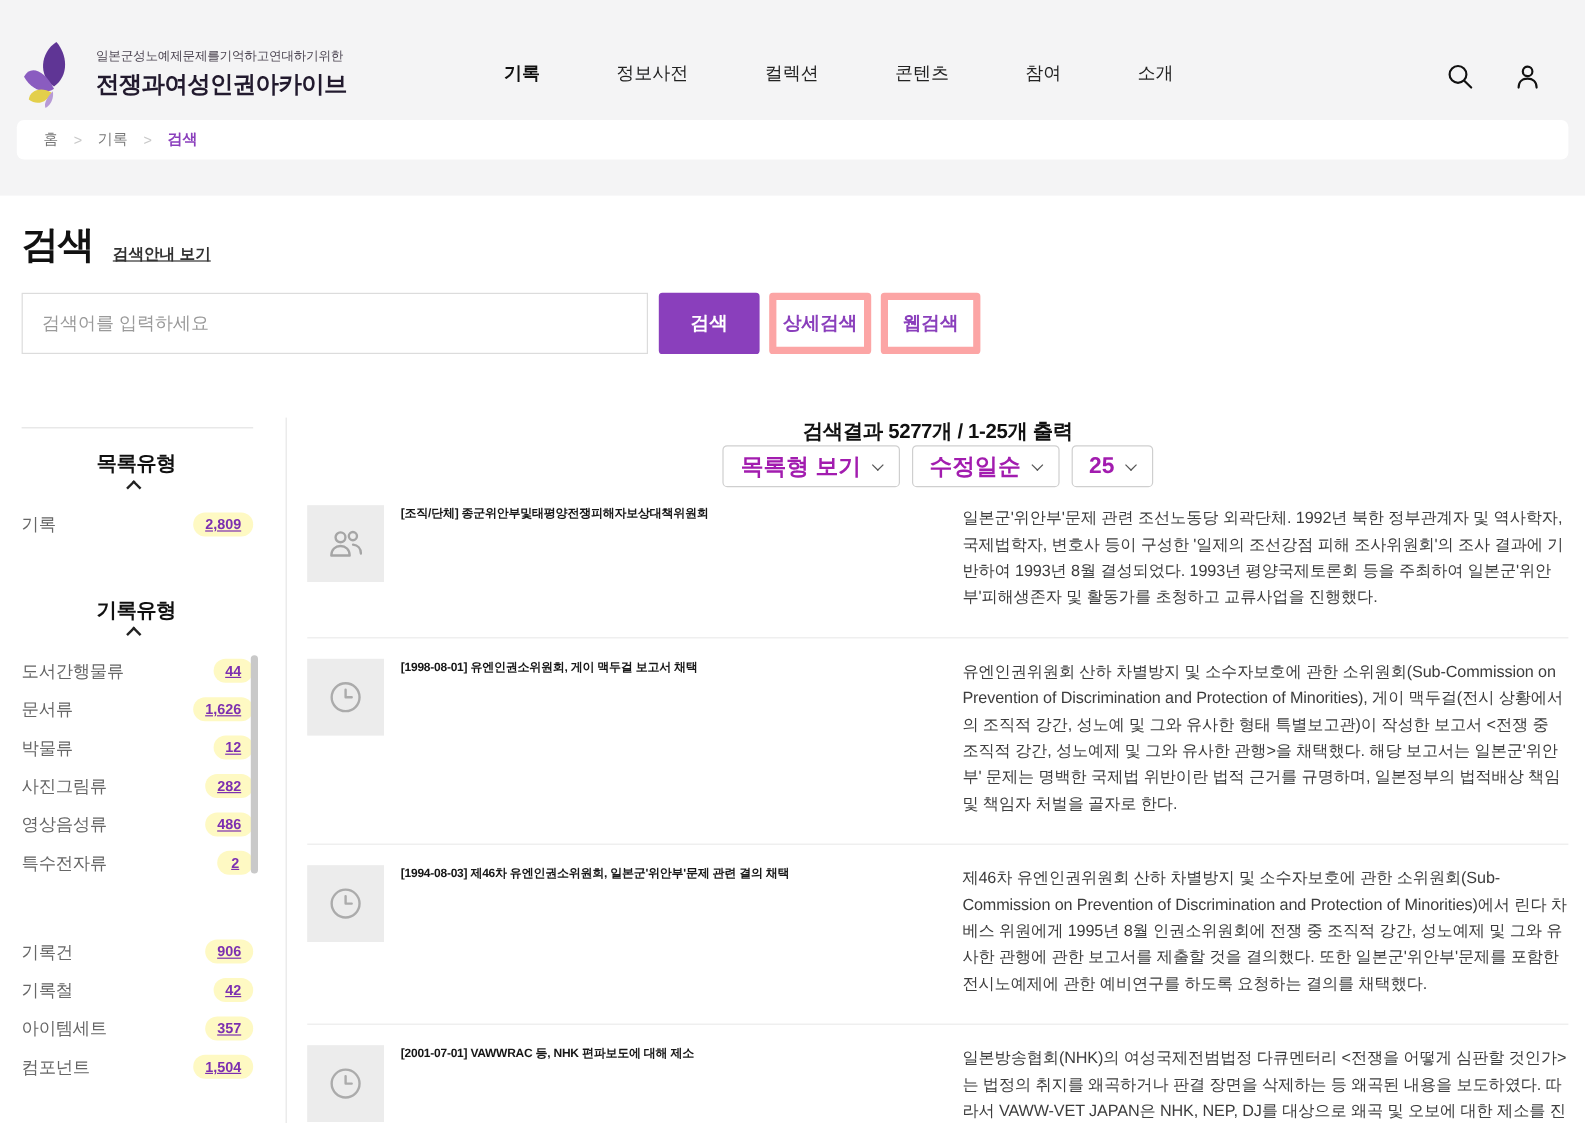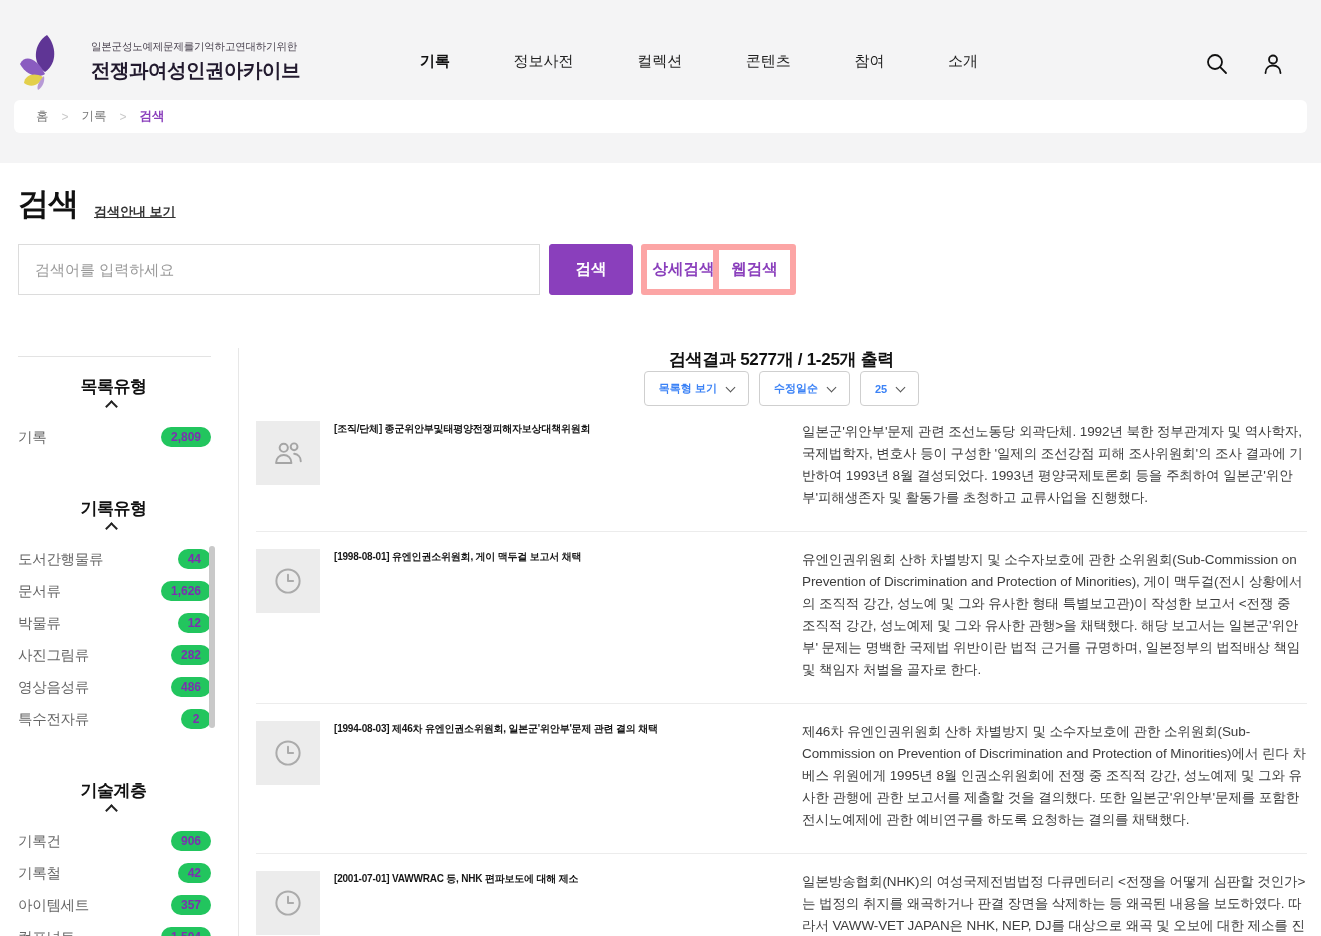--- a/index.html
+++ b/index.html
@@ -1,21 +1,21 @@
 <!DOCTYPE html>
 <html><head>
 <meta charset="utf-8">
 <style>
   * { margin:0; padding:0; box-sizing:border-box; }
   html,body { width:1321px; height:936px; overflow:hidden; background:#fff;
     font-family:"Liberation Sans","DejaVu Sans",sans-serif; }
 
   
   .header-band { position:absolute; left:0; top:0; width:1321px; height:163px; background:#f4f4f5; }
-  .logo { position:absolute; left:18px; top:32px; display:flex; align-items:center; gap:19px; cursor:pointer; }
+  .logo { position:absolute; left:18px; top:32px; display:flex; align-items:center; gap:8px; cursor:pointer; }
   .logo-text .tagline { font-size:10.5px; color:#4a4350; letter-spacing:-0.2px; margin-bottom:3px; }
   .logo-text .brand { font-size:19.5px; font-weight:800; color:#221a2e; letter-spacing:-0.5px; }
 
   .topnav { position:absolute; left:420px; top:52px; width:558px; display:flex; justify-content:space-between; }
   .topnav .nav-item { font-size:15px; color:#222; font-weight:500; cursor:pointer; }
   .topnav .nav-item.active { font-weight:800; color:#111; }
 
   .hdr-icon { position:absolute; top:51px; width:26px; height:26px; cursor:pointer; }
   .hdr-icon.search { left:1204px; }
   .hdr-icon.user { left:1260px; }
@@ -34,46 +34,46 @@
   .search-input { position:absolute; left:18px; top:244px; width:522px; height:51px; border:1px solid #dcdcdc;
     background:#fff; padding:0 16px; font-size:15px; color:#ef4444;
     font-family:"Liberation Sans","DejaVu Sans",sans-serif; }
   .search-input::placeholder { color:#9a9a9a; }
   .btn { position:absolute; top:244px; height:51px; border-radius:3px; font-size:15.5px; font-weight:700;
     display:flex; align-items:center; justify-content:center; cursor:pointer;
     font-family:"Liberation Sans","DejaVu Sans",sans-serif; }
   .btn-primary { left:549px; width:84px; background:#8a3fbc; color:#fff; border:1px solid #8a3fbc; }
   .btn-outline { background:#fff; color:#8a3fbc; border:6px solid #fca5a5; }
   .btn-adv { left:641px; width:85px; }
-  .btn-web { left:713px; width:83px; }
+  .btn-web { left:734px; width:83px; }
 
   
   .sidebar { position:absolute; left:18px; top:356px; width:193px; border-top:1px solid #e3e3e3; }
   .filter-section { padding-top:16px; }
   .filter-head { display:flex; justify-content:space-between; align-items:center; padding:2px 2px 10px 0; cursor:pointer;flex-direction:column; }
   .filter-title { font-size:17px; font-weight:800; color:#111; letter-spacing:-0.5px; }
   .chev-up { width:9px; height:9px; border-left:2px solid #222; border-top:2px solid #222;
     transform:rotate(45deg); margin-right:4px; margin-top:4px; }
   .filter-items { position:relative; }
   .filter-row { display:flex; justify-content:space-between; align-items:center; height:32px; cursor:pointer; }
   .filter-label { font-size:14.5px; color:#666; letter-spacing:-0.3px; }
-  .badge { background:#22c55e; color:#7c2fb0; font-size:12px; font-weight:700;
-    padding:3px 10px; border-radius:11px; min-width:30px; text-align:center; }
+  .badge { background:#fef9c3; color:#7c2fb0; font-size:12px; font-weight:700;
+    padding:3px 10px; border-radius:11px; min-width:30px; text-align:center;text-decoration:underline; }
   .scroll-thumb { position:absolute; right:-4px; top:3px; width:6px; height:182px; background:#c9c9c9; border-radius:3px; }
   .section-gap { height:26px; }
 
   .vdivider { position:absolute; left:238px; top:348px; width:1px; height:588px; background:#e7e7e7; }
 
   
   .results { position:absolute; left:256px; top:348px; width:1051px; }
   .results-head { display:flex; justify-content:space-between; align-items:center; height:42px;flex-direction:column; }
   .results-summary { font-size:17px; font-weight:800; color:#111; letter-spacing:-0.3px; }
   .controls { display:flex; gap:10px; }
   .select-box { height:35px; border:1px solid #cfcfcf; border-radius:4px; background:#fff;
-    display:flex; align-items:center; gap:10px; padding:0 14px; font-size:11px; font-weight:700; color:#3b82f6; cursor:pointer; }
+    display:flex; align-items:center; gap:10px; padding:0 14px; font-size:19px; font-weight:700; color:#a21caf; cursor:pointer; }
   .chev-down { width:7px; height:7px; border-left:1.6px solid #555; border-bottom:1.6px solid #555;
     transform:rotate(-45deg); margin-top:-3px; }
 
   .result-list { margin-top:14px; }
   .result-item { display:flex; padding:17px 0 22px; border-bottom:1px solid #ececec; cursor:pointer; }
   .result-item:last-child { border-bottom:none; }
   .thumb { flex:0 0 64px; height:64px; background:#ececec; display:flex; align-items:center; justify-content:center; }
   .r-title { flex:0 0 442px; margin-left:14px; padding-right:40px; font-size:10px; font-weight:800;
     color:#161616; line-height:1.55; letter-spacing:-0.2px; }
   .r-desc { flex:0 0 505px; margin-left:auto; font-size:13.5px; color:#3d3d3d; line-height:1.63; letter-spacing:-0.1px; }
@@ -180,24 +180,20 @@
         <span class="filter-label">특수전자류</span>
         <span class="badge">2</span>
       </div>
       <div class="scroll-thumb"></div>
     </div>
   </div>
 
   <div class="section-gap"></div>
 
   <div class="filter-section">
-    <div class="filter-head">
-      <span class="filter-title">기술계층</span>
-      <span class="chev-up"></span>
-    </div>
     <div class="filter-items">
       <div class="filter-row">
         <span class="filter-label">기록건</span>
         <span class="badge">906</span>
       </div>
       <div class="filter-row">
         <span class="filter-label">기록철</span>
         <span class="badge">42</span>
       </div>
       <div class="filter-row">

